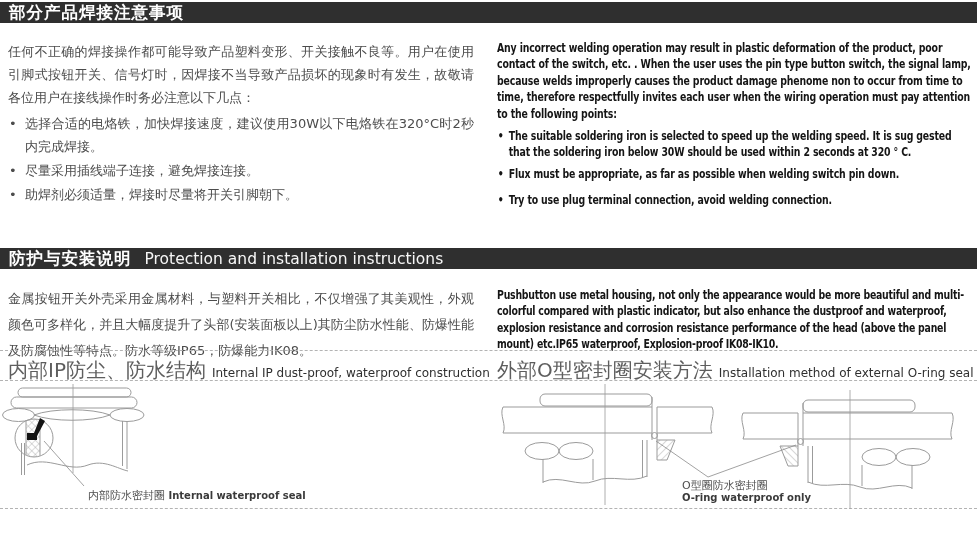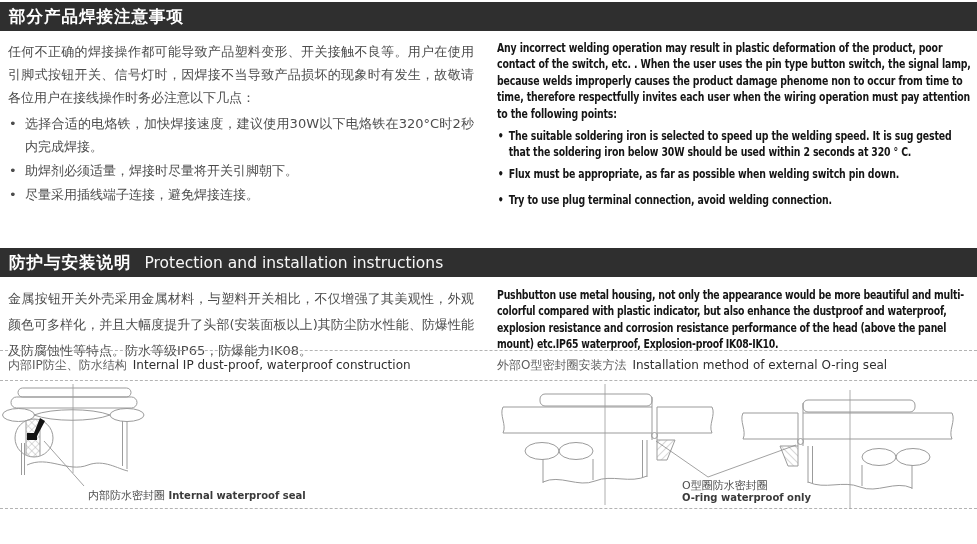--- a/index.html
+++ b/index.html
@@ -6,21 +6,21 @@
   html,body { background:#ffffff; }
   body {
     width:977px; height:544px; position:relative; overflow:hidden;
     font-family:"DejaVu Sans","Liberation Sans",sans-serif;
     color:#333;
   }
   .abs { position:absolute; }
 
   
   .banner {
-    left:0; width:977px; height:29px; background:#2f2f2f;
+    left:0; width:977px; height:21px; background:#2f2f2f;
     display:flex; align-items:center; padding-left:9px; gap:13px;
   }
   .banner .zh { color:#ffffff; font-size:16.5px; font-weight:bold; letter-spacing:1px; }
   .banner .en { color:#f7f7f7; font-size:15.5px; font-weight:normal; }
 
   
   .zh-col { color:#4c4c4c; font-size:13px; line-height:23px; text-align:justify; }
   .zh-col p { margin-bottom:3px; }
   .zh-col ul { list-style:none; }
   .zh-col li { position:relative; padding-left:17px; margin-top:1px; }
@@ -36,42 +36,42 @@
   .en-col ul { list-style:none; }
   .en-col li { position:relative; padding-left:15px; margin-top:7px; line-height:15.6px; }
   .en-col li::before { content:"•"; position:absolute; left:1px; top:0; }
   .en-para2 { line-height:14.8px; letter-spacing:-0.3px; }
 
   
   .dash { left:0; width:977px; height:0; border-top:1px dashed #b3b3b3; }
 
   
   .subttl { display:flex; align-items:baseline; gap:6px; white-space:nowrap; }
-  .subttl .zh { font-size:12px; color:#5e5e5e; }
+  .subttl .zh { font-size:20px; color:#5e5e5e; }
   .subttl .en { font-size:12px; font-weight:normal; color:#2f2f2f; }
 
   
   .diag-label { font-size:11px; color:#4e4e4e; white-space:nowrap; }
   .diag-label .en { font-size:10px; font-weight:bold; color:#3a3a3a; }
   .diag-label.stacked { line-height:11.5px; }
   svg { display:block; }
 </style>
 </head>
 <body>
 
 <div class="abs banner" style="top:2px;">
   <span class="zh">部分产品焊接注意事项</span>
 </div>
 
 <div class="abs zh-col" style="left:8px; top:40px; width:466px;">
   <p>任何不正确的焊接操作都可能导致产品塑料变形、开关接触不良等。用户在使用引脚式按钮开关、信号灯时，因焊接不当导致产品损坏的现象时有发生，故敬请各位用户在接线操作时务必注意以下几点：</p>
   <ul>
     <li>选择合适的电烙铁，加快焊接速度，建议使用30W以下电烙铁在320°C时2秒内完成焊接。</li>
+    <li>尽量采用插线端子连接，避免焊接连接。</li>
     <li>助焊剂必须适量，焊接时尽量将开关引脚朝下。</li>
-    <li>尽量采用插线端子连接，避免焊接连接。</li>
   </ul>
 </div>
 
 <div class="abs en-col" style="left:497px; top:40px;">
   <p>Any incorrect welding operation may result in plastic deformation of the product, poor contact of the switch, etc. . When the user uses the pin type button switch, the signal lamp, because welds improperly causes the product damage phenome non to occur from time to time, therefore respectfully invites each user when the wiring operation must pay attention to the following points:</p>
   <ul>
     <li>The suitable soldering iron is selected to speed up the welding speed. It is sug gested that the soldering iron below 30W should be used within 2 seconds at 320 ° C.</li>
     <li>Flux must be appropriate, as far as possible when welding switch pin down.</li>
     <li style="margin-top:10px;">Try to use plug terminal connection, avoid welding connection.</li>
   </ul>

